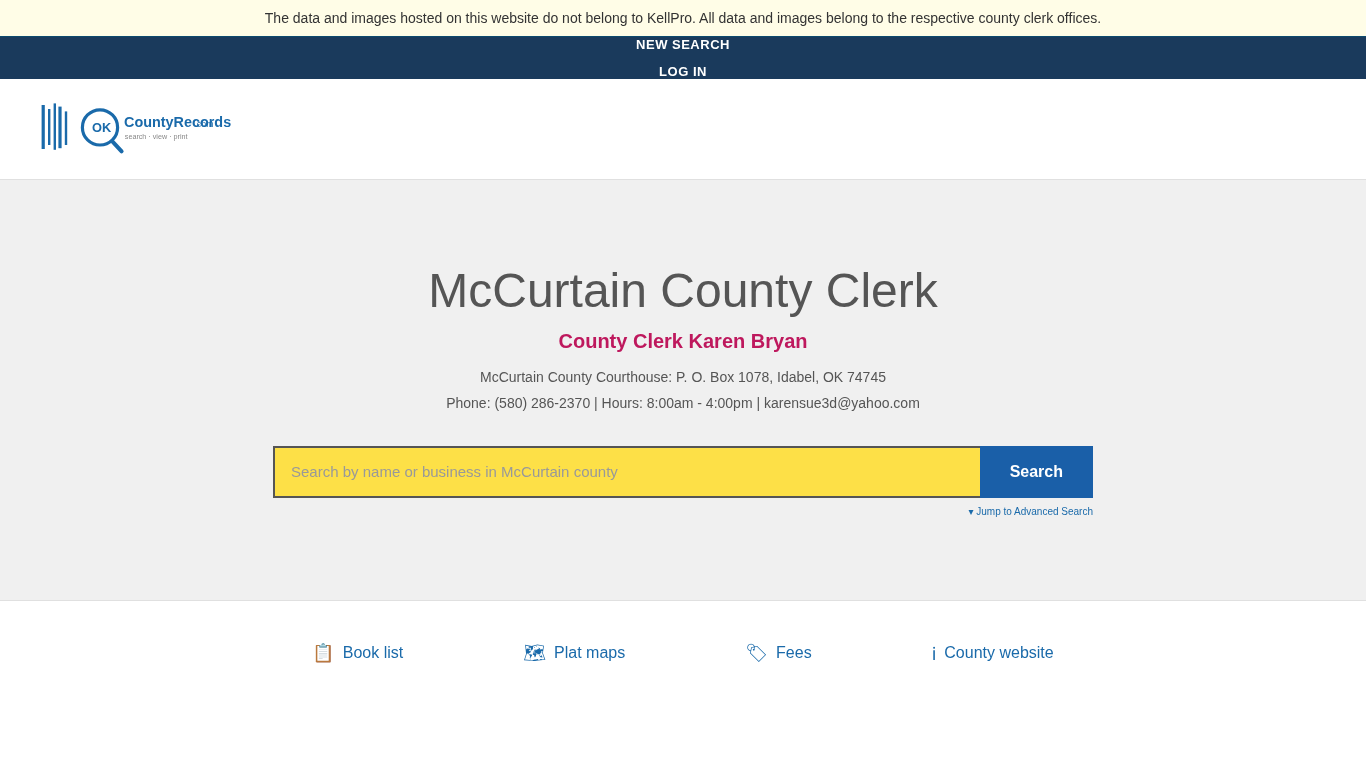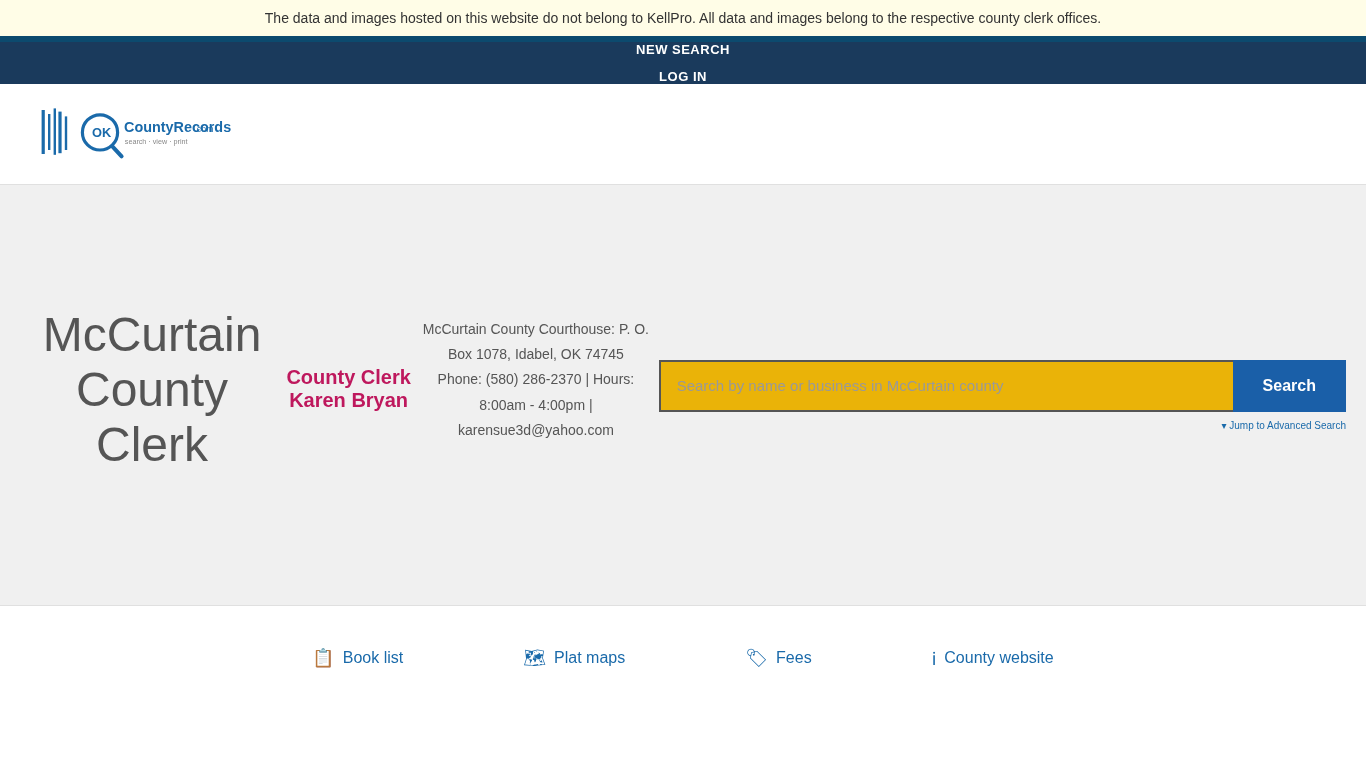--- a/index.html
+++ b/index.html
@@ -5,21 +5,21 @@
     * { margin: 0; padding: 0; box-sizing: border-box; }
     body { font-family: Arial, sans-serif; background: #fff; color: #333; }
 
     
     .banner {
       background: #fffde7;
       text-align: center;
       padding: 10px 20px;
       font-size: 14px;
       color: #333;
-      border-bottom: 6px solid #0c4a6e;
+      border-bottom: 1px solid #0c4a6e;
     }
 
     
     .top-nav {
       background: #1a3a5c;
       display: flex;
       justify-content: space-between;
       align-items: center;
       padding: 0 20px;
       height: 42px;
@@ -75,21 +75,21 @@
     }
     .chevron-down {
       font-size: 11px;
     }
 
     
     .main-content {
       background: #f0f0f0;
       min-height: 420px;
       display: flex;
-      flex-direction: row;
+      flex-direction: column;
       align-items: center;
       justify-content: center;
       padding: 60px 20px;
     }
     .county-title {
       font-size: 48px;
       font-weight: 300;
       color: #555;
       margin-bottom: 12px;
       text-align: center;
@@ -123,21 +123,21 @@
     }
     .search-input {
       flex: 1;
       height: 52px;
       padding: 0 16px;
       font-size: 15px;
       border: 2px solid #555;
       border-right: none;
       outline: none;
       color: #555;
-      background: #eab308;
+      background: #fde047;
     }
     .search-input::placeholder {
       color: #999;
     }
     .search-button {
       height: 52px;
       padding: 0 30px;
       background: #1a5fa8;
       color: #fff;
       font-size: 16px;

